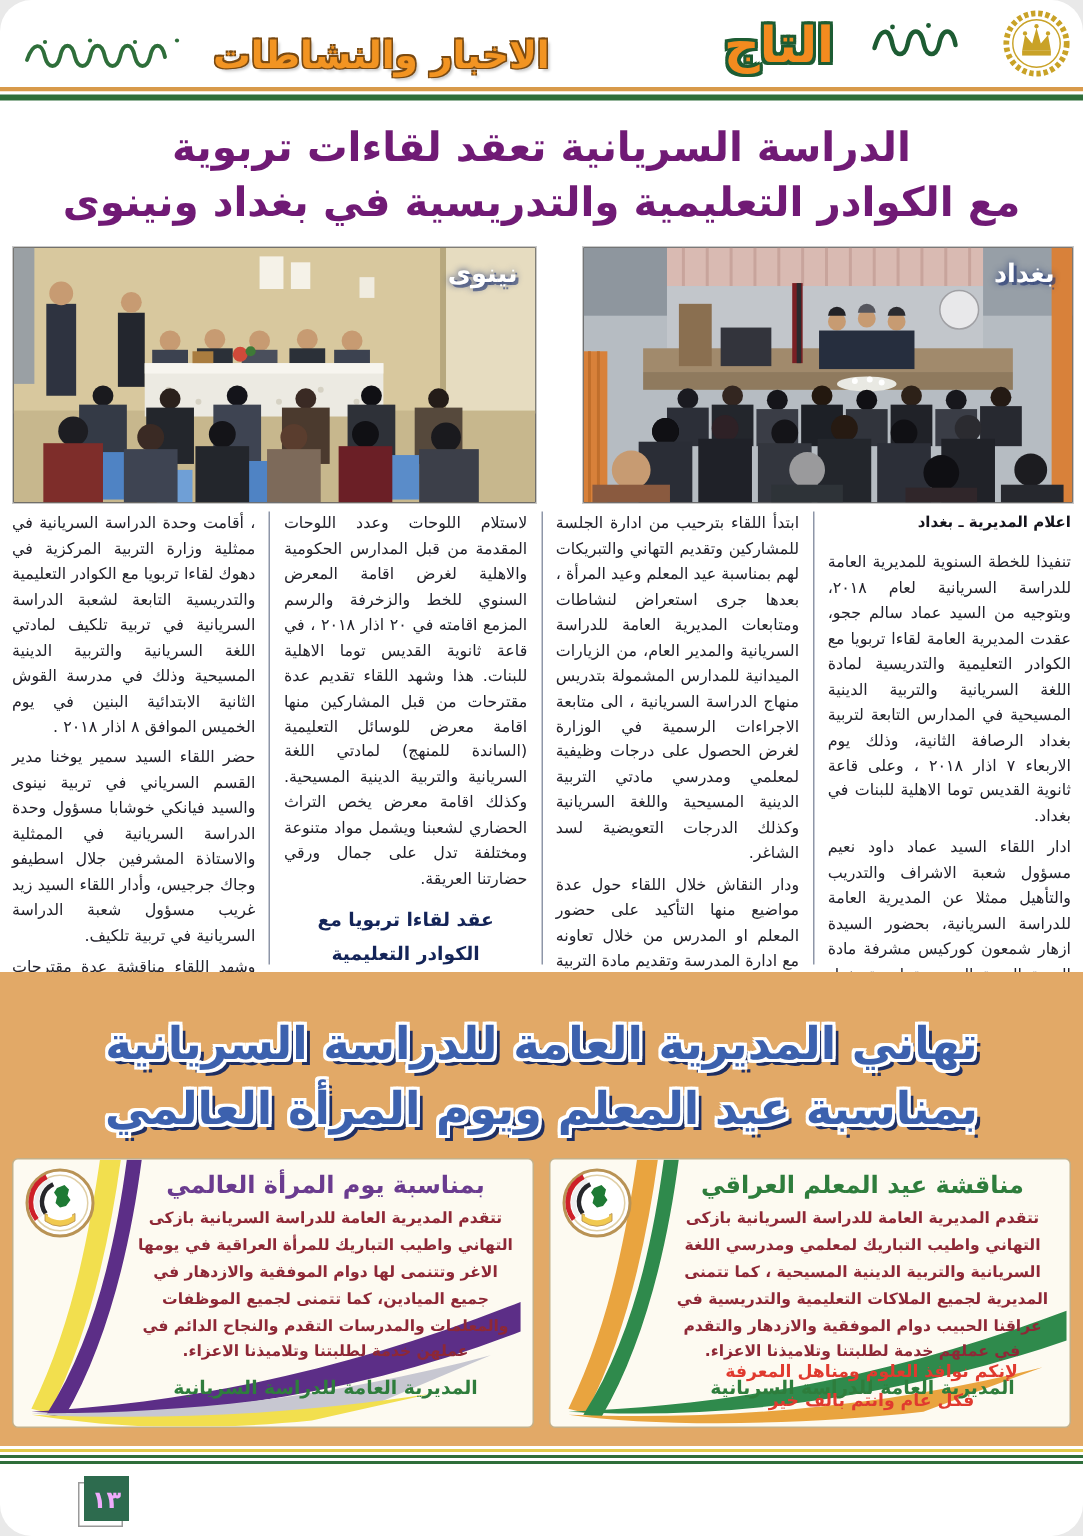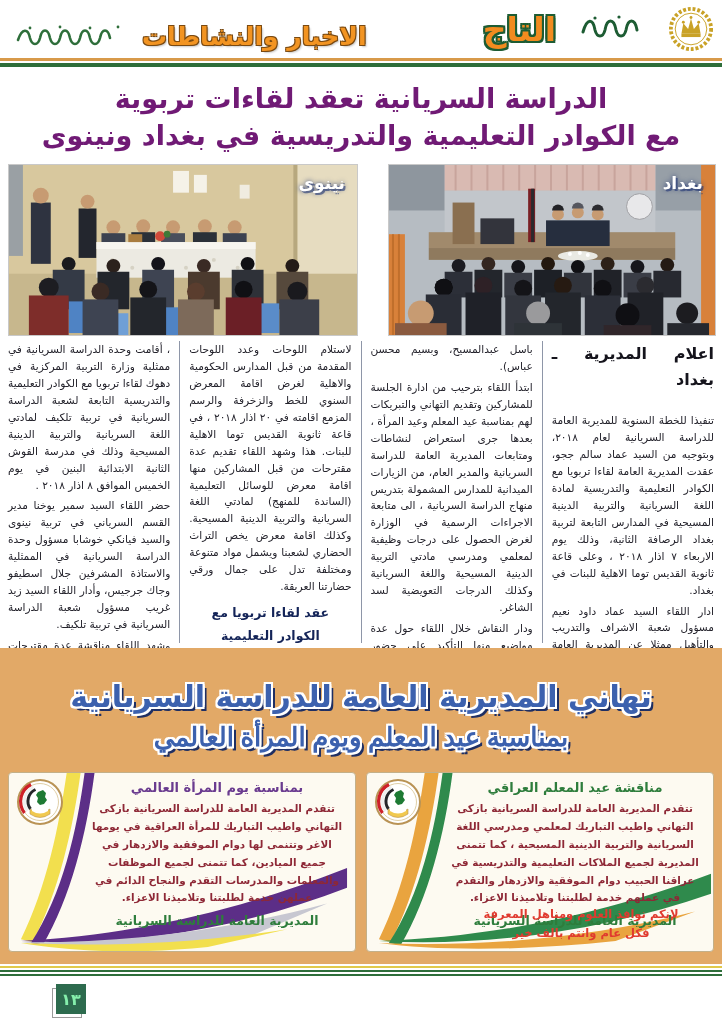--- a/index.html
+++ b/index.html
@@ -1,20 +1,20 @@
 <!DOCTYPE html>
 <html lang="ar"><head>
 <meta charset="utf-8">
 <style>
   * { margin:0; padding:0; box-sizing:border-box; }
   html,body { background:#e9e9e9; }
   body { font-family:"DejaVu Sans", sans-serif; }
   #page {
     position:relative; width:722px; height:1024px; margin:0 auto;
-    background:#ffffff; overflow:hidden;
+    background:#ffffff; overflow:hidden;border-radius:21px;
   }
 
   
   .hdr-right { position:absolute; top:6px; right:8px; display:flex; align-items:center; gap:23px; }
   .brand-word {
     font-size:33px; font-weight:bold; color:#f28b1f; letter-spacing:1px;
     text-shadow:-2px -2px 0 #1d5c33, 2px -2px 0 #1d5c33, -2px 2px 0 #1d5c33, 2px 2px 0 #1d5c33,
                  0 -2px 0 #1d5c33, 0 2px 0 #1d5c33, -2px 0 0 #1d5c33, 2px 0 0 #1d5c33;
   }
   .hdr-left { position:absolute; top:22px; left:14px; display:flex; align-items:center; gap:10px; }
@@ -44,61 +44,61 @@
     color:#ffffff; font-weight:bold; font-size:17px;
     text-shadow:0 0 5px rgba(38,58,118,.95), 2px 2px 0 rgba(38,58,118,.6);
   }
 
   
   .article { position:absolute; top:341px; left:8px; width:706px; height:302px;
              direction:rtl; display:flex; }
   .col { flex:1 1 0; font-size:10.6px; line-height:1.6; color:#23222b; text-align:justify; }
   .col:not(:last-child) { border-inline-end:1px solid #8e96a8; padding-inline-end:9px; margin-inline-end:9px; }
   .col p { margin-bottom:4px; }
-  .byline { font-weight:bold; font-size:16px; color:#15141c; margin-bottom:20px; }
+  .byline { font-weight:bold; font-size:10px; color:#15141c; margin-bottom:10px; }
   .subhead { font-weight:bold; font-size:12.5px; color:#142458; text-align:center;
              line-height:1.8; margin:7px 0; }
 
   
   .banner { position:absolute; top:648px; left:0; width:722px; height:316px; background:#e2a967; }
   .banner-title { direction:rtl; text-align:center; font-weight:bold; color:#3c61ae;
     text-shadow:-2px -2px 0 #fff, 2px -2px 0 #fff, -2px 2px 0 #fff, 2px 2px 0 #fff,
                  0 -2px 0 #fff, 0 2px 0 #fff, -2px 0 0 #fff, 2px 0 0 #fff,
                  4px 4px 0 #1f2f63; }
   .banner-title .b1 { font-size:30px; padding-top:10px;margin-top:21px; }
-  .banner-title .b2 { font-size:26px; margin-top:8px;font-family:Liberation Serif, serif; }
+  .banner-title .b2 { font-size:30px; margin-top:8px; }
 
   
   .card { position:absolute; top:124px; width:348px; height:180px; background:#fdfaf1;
           border:1px solid #c3b089; border-radius:4px; overflow:hidden; direction:rtl; }
   #card-women  { left:8px; }
   #card-teacher{ left:366px; }
   .card-swoosh { position:absolute; inset:0; width:100%; height:100%; }
   .card-logo { position:absolute; top:5px; left:7px; width:48px; height:48px; }
   .card-inner { position:relative; margin-left:80px; padding:7px 10px 0 0; text-align:center; }
-  .card-occasion { font-weight:bold; font-size:13px; margin-bottom:5px; }
+  .card-occasion { font-weight:bold; font-size:16px; margin-bottom:5px; }
   #card-teacher .card-occasion { color:#2e7d3c; }
   #card-women  .card-occasion { color:#6a3b8f; }
   .card-body { font-size:10.4px; font-weight:600; color:#8e2836; line-height:1.72; }
   .card-sign { font-weight:bold; font-size:12.5px; color:#2e7d3c; margin-top:6px; }
   .card-footer { position:absolute; bottom:7px; left:96px; right:14px; text-align:center;
                  font-weight:bold; font-size:11.5px; line-height:1.7; }
   #card-teacher .card-footer { color:#e03a2f; }
   #card-women  .card-footer { color:#262637; }
 
   
   .bottom-rule { position:absolute; left:0; right:0; top:966px; }
   .rule-yellow { height:2px; background:#e0c94a; }
   .rule-thin-green { height:2px; background:#2e6e3a; }
   .rule-gap1 { height:2px; background:#fff; }
   .pageno { position:absolute; left:56px; top:984px; width:30px; height:30px; }
   .pageno .shadowbox { position:absolute; left:-4px; top:4px; width:30px; height:30px;
                        background:#fff; border:1px solid #9a9a9a; }
   .pageno .greenbox { position:absolute; left:0; top:0; width:30px; height:30px;
-                      background:#2d6b4e; color:#86efac; font-weight:bold; font-size:16px;
+                      background:#2d6b4e; color:#f0abfc; font-weight:bold; font-size:16px;
                       display:flex; align-items:center; justify-content:center; }
 </style>
 </head>
 <body>
 
 <div id="page">
 
   <div class="hdr-left">
     <svg width="118" height="26" viewBox="0 0 118 26">
       <path d="M4,16 c4,-12 10,-12 12,-2 c2,8 8,8 10,0 c2,-10 8,-10 10,0 c2,8 8,8 10,0 c2,-10 8,-10 10,0 c2,8 8,8 10,0 c2,-10 8,-10 10,0 c2,8 8,8 10,0 c2,-10 8,-10 10,0" stroke="#2e6e3a" stroke-width="2.6" fill="none" stroke-linecap="round"></path>
@@ -288,21 +288,20 @@
     <figcaption class="photo-label">بغداد</figcaption>
   </figure>
 
   <div class="article">
     <div class="col">
       <div class="byline">اعلام المديرية ـ بغداد</div>
       <p>تنفيذا للخطة السنوية للمديرية العامة للدراسة السريانية لعام ٢٠١٨، وبتوجيه من السيد عماد سالم ججو، عقدت المديرية العامة لقاءا تربويا مع الكوادر التعليمية والتدريسية لمادة اللغة السريانية والتربية الدينية المسيحية في المدارس التابعة لتربية بغداد الرصافة الثانية، وذلك يوم الاربعاء ٧ اذار ٢٠١٨ ، وعلى قاعة ثانوية القديس توما الاهلية للبنات في بغداد.</p>
       <p>ادار اللقاء السيد عماد داود نعيم مسؤول شعبة الاشراف والتدريب والتأهيل ممثلا عن المديرية العامة للدراسة السريانية، بحضور السيدة ازهار شمعون كوركيس مشرفة مادة التربية الدينية المسيحية لتربية بغداد الرصافة الثانية، وموظفي قسم الدراسة السريانية لتربية بغداد الرصافة الثانية (مرام بطرس كريم، ليث</p>
     </div>
     <div class="col">
-      <p>باسل عبدالمسيح، وبسيم محسن عباس).</p>
       <p>ابتدأ اللقاء بترحيب من ادارة الجلسة للمشاركين وتقديم التهاني والتبريكات لهم بمناسبة عيد المعلم وعيد المرأة ، بعدها جرى استعراض لنشاطات ومتابعات المديرية العامة للدراسة السريانية والمدير العام، من الزيارات الميدانية للمدارس المشمولة بتدريس منهاج الدراسة السريانية ، الى متابعة الاجراءات الرسمية في الوزارة لغرض الحصول على درجات وظيفية لمعلمي ومدرسي مادتي التربية الدينية المسيحية واللغة السريانية وكذلك الدرجات التعويضية لسد الشاغر.</p>
       <p>ودار النقاش خلال اللقاء حول عدة مواضيع منها التأكيد على حضور المعلم او المدرس من خلال تعاونه مع ادارة المدرسة وتقديم مادة التربية الدينية المسيحية واللغة السريانية بطريقة مميزة ومشوقة، والمحافظة على المناهج المؤلفة حديثا وتدويرها ، وتوضيح الآلية المتبعة</p>
     </div>
     <div class="col">
       <p>لاستلام اللوحات وعدد اللوحات المقدمة من قبل المدارس الحكومية والاهلية لغرض اقامة المعرض السنوي للخط والزخرفة والرسم المزمع اقامته في ٢٠ اذار ٢٠١٨ ، في قاعة ثانوية القديس توما الاهلية للبنات. هذا وشهد اللقاء تقديم عدة مقترحات من قبل المشاركين منها اقامة معرض للوسائل التعليمية (الساندة للمنهج) لمادتي اللغة السريانية والتربية الدينية المسيحية. وكذلك اقامة معرض يخص التراث الحضاري لشعبنا ويشمل مواد متنوعة ومختلفة تدل على جمال ورقي حضارتنا العريقة.</p>
       <div class="subhead">عقد لقاءا تربويا مع الكوادر التعليمية والتدريسية لتربية تلكيف</div>
       <p>وفي السياق ذاته وتنفيذا للخطة السنوية للمديرية العامة للدراسة السريانية ٢٠١٨</p>
     </div>
     <div class="col">
       <p>، أقامت وحدة الدراسة السريانية في ممثلية وزارة التربية المركزية في دهوك لقاءا تربويا مع الكوادر التعليمية والتدريسية التابعة لشعبة الدراسة السريانية في تربية تلكيف لمادتي اللغة السريانية والتربية الدينية المسيحية وذلك في مدرسة القوش الثانية الابتدائية البنين في يوم الخميس الموافق ٨ اذار ٢٠١٨ .</p>

